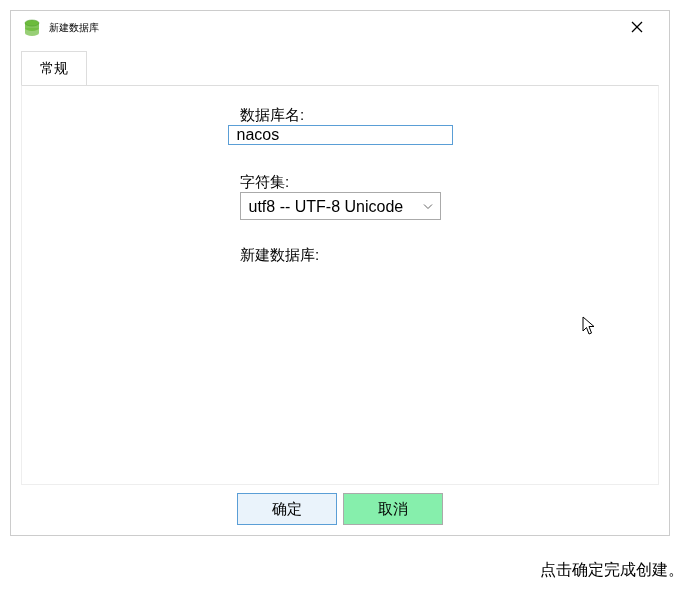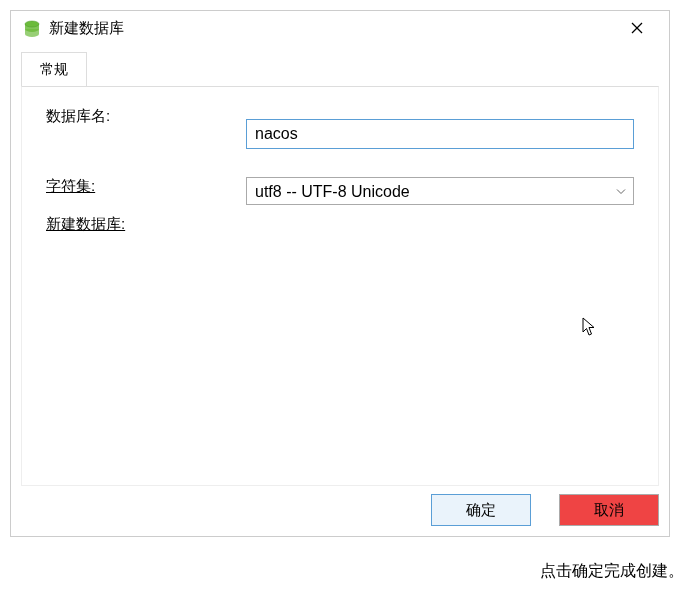--- a/index.html
+++ b/index.html
@@ -1,34 +1,34 @@
 <!DOCTYPE html>
 <html><head>
   <meta charset="utf-8">
   <style>
     * { box-sizing: border-box; margin: 0; padding: 0; }
     body { font-family: "Microsoft YaHei", "Segoe UI", sans-serif; font-size: 14px; background: #fff; color: #000; padding: 10px; }
     .dialog { width: 660px; border: 1px solid #ccc; background: #fff; }
     .titlebar { display: flex; align-items: center; padding: 8px 12px; }
     .db-icon { width: 18px; height: 18px; margin-right: 8px; flex-shrink: 0; }
-    .title-text { flex: 1; font-size: 15px; }
+    .title-text { flex: 1; font-size: 10px; }
     .close-btn { width: 40px; text-align: center; font-size: 16px; cursor: pointer; }
     .dialog-body { padding: 6px 10px 0 10px; }
     .tabs { display: flex; text-align: center; }
     .tab { padding: 8px 18px; border: 1px solid #ddd; border-bottom: none; background: #fff; font-size: 14px; cursor: pointer; }
     .tab-content { border: 1px solid #eee; border-top: 1px solid #ddd; margin-top: -1px; padding: 20px 24px; height: 400px; }
-    .form-row { display: flex; margin-bottom: 28px; }
-    .form-row.tight { margin-bottom: 10px; text-decoration: underline; }
+    .form-row { display: flex; align-items: center; margin-bottom: 28px; flex-direction: column; }
+    .form-row.tight { margin-bottom: 26px; }
     .label { width: 200px; font-size: 15px; }
-    .text-input { flex: 1; height: 30px; padding: 0 8px; font-size: 16px; border: 1px solid #5a9ed6; outline: none; font-family: inherit; margin-top: 12px; }
+    .text-input { flex: 1; height: 30px; padding: 0 8px; font-size: 16px; border: 1px solid #5a9ed6; outline: none; font-family: inherit; }
     .select-wrap { flex: 1; position: relative; }
     .select { width: 100%; height: 28px; padding: 0 36px 0 8px; font-size: 16px; border: 1px solid #aaa; background: #fff; -webkit-appearance: none; -moz-appearance: none; appearance: none; font-family: inherit; cursor: pointer; }
     .chevron { position: absolute; right: 8px; top: 50%; transform: translateY(-50%); pointer-events: none; font-size: 10px; color: #666; }
-    .button-bar { display: flex; justify-content: flex-end; padding: 8px 10px 10px 10px; gap: 28px; }
-    .btn { width: 100px; height: 32px; border: 1px solid #aaa; background: #ef4444; font-size: 15px; cursor: pointer; font-family: inherit; }
+    .button-bar { display: flex; justify-content: center; padding: 8px 10px 10px 10px; gap: 6px; }
+    .btn { width: 100px; height: 32px; border: 1px solid #aaa; background: #86efac; font-size: 15px; cursor: pointer; font-family: inherit; }
     .btn.primary { border: 1px solid #5a9ed6; background: #eaf3fb; }
     .caption { margin-top: 24px; margin-left: 4px; font-size: 16px; text-align: right; }
     .cursor-arrow { position: absolute; pointer-events: none; }
   </style>
 </head>
 <body>
 
 <div class="dialog">
   <div class="titlebar">
     <span class="db-icon">

